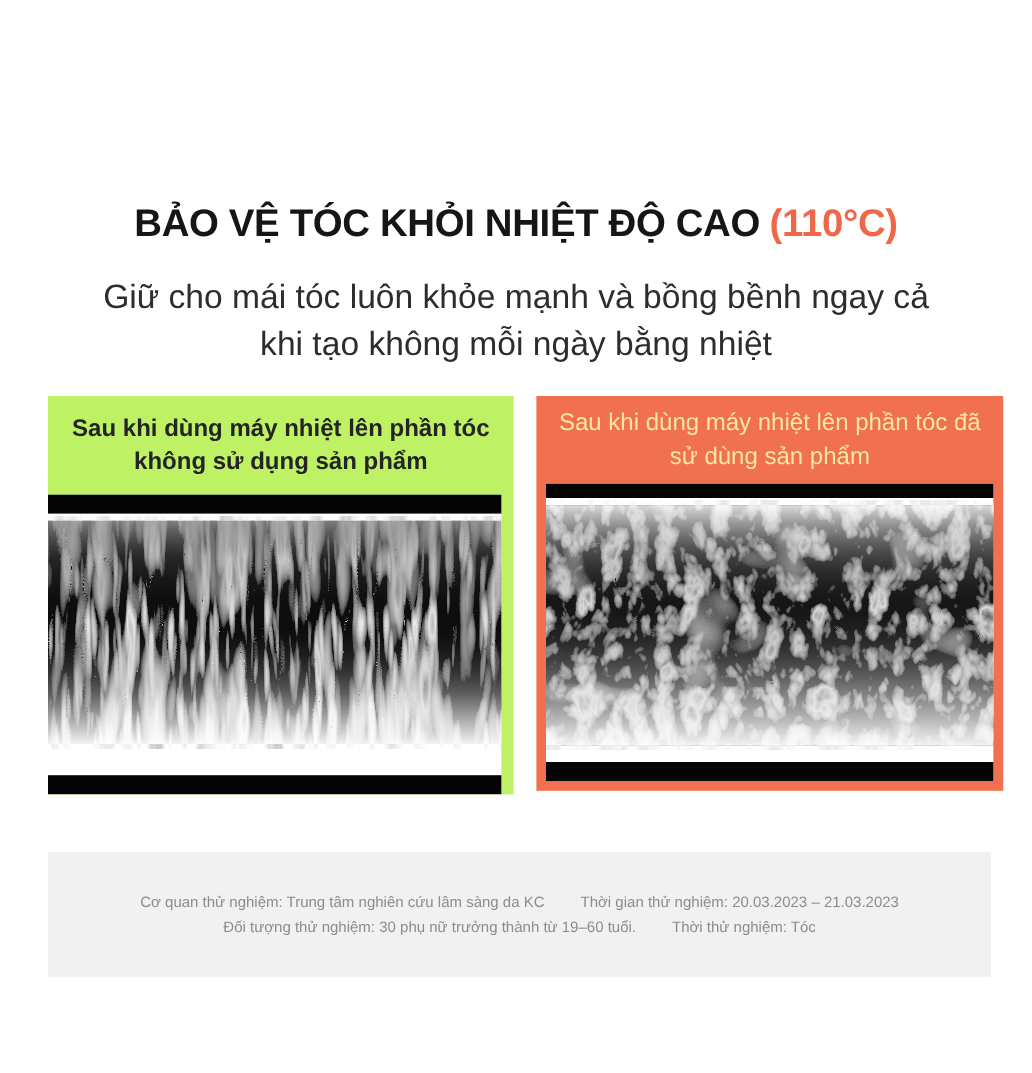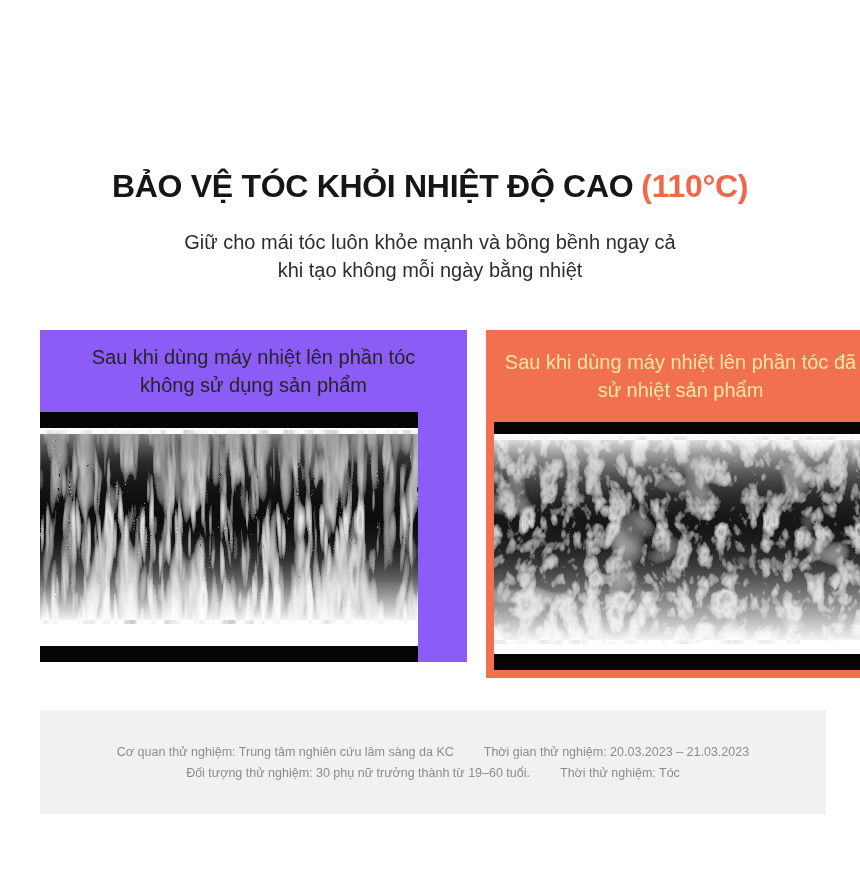--- a/index.html
+++ b/index.html
@@ -42,62 +42,63 @@
     color: #f0684a;
     margin-left: 0.25em;
   }
 
   .subtitle {
     position: absolute;
     top: 229px;
     left: 0;
     width: 100%;
     text-align: center;
-    font-size: 20px;
+    font-size: 28px;
     line-height: 1.38;
     color: #2d2d2d;
     font-weight: 400;
   }
 
   .compare {
     position: absolute;
     top: 330px;
     left: 40px;
     width: 786px;
     display: flex;
     gap: 19px;
     align-items: flex-start;
   }
 
   .panel { flex: 0 0 auto; }
 
   .panel-before {
-    width: 427px;
-    background: #8b5cf6;
+    width: 388px;
+    background: #bef264;
+    font-weight: bold;
   }
   .panel-after {
     width: 389px;
     background: #f1704f;
     padding: 0 8px 8px 8px;
   }
 
   .panel-label {
     height: 82px;
     display: flex;
     flex-direction: column;
     justify-content: center;
     align-items: center;
     text-align: center;
     font-size: 20px;
     line-height: 1.42;
     color: #242424;
   }
   .panel-after .panel-label {
     color: #f6e7a1;
-    height: 92px;
+    height: 73px;
   }
 
   .hair-img { display: block; }
 
   .test-footer {
     position: absolute;
     top: 710px;
     left: 40px;
     width: 786px;
     height: 104px;
@@ -168,21 +169,21 @@
         <rect x="0" y="0" width="378" height="16" fill="#050505"></rect>
         <rect x="0" y="234" width="378" height="16" fill="#050505"></rect>
         <rect x="0" y="22" width="378" height="186" fill="#0c0c0c" filter="url(#cracksBefore)"></rect>
         <rect x="0" y="22" width="378" height="186" fill="url(#shadeBefore)"></rect>
       </svg>
     </div>
 
     <div class="panel panel-after">
       <div class="panel-label">
         <div>Sau khi dùng máy nhiệt lên phần tóc đã</div>
-        <div>sử nhiệt sản phẩm</div>
+        <div>sử dùng sản phẩm</div>
       </div>
       <svg class="hair-img" width="373" height="248" viewBox="0 0 373 248" preserveAspectRatio="none">
         <defs>
           <filter id="cracksAfter" x="-2%" y="-2%" width="104%" height="104%">
             <feTurbulence type="turbulence" baseFrequency="0.045 0.03" numOctaves="3" seed="9" result="t1"></feTurbulence>
             <feColorMatrix in="t1" type="luminanceToAlpha" result="a1"></feColorMatrix>
             <feComponentTransfer in="a1" result="r1">
               <feFuncA type="table" tableValues="0 0 1 0 0"></feFuncA>
             </feComponentTransfer>
             <feFlood flood-color="#e8e8e8" result="w1"></feFlood>

